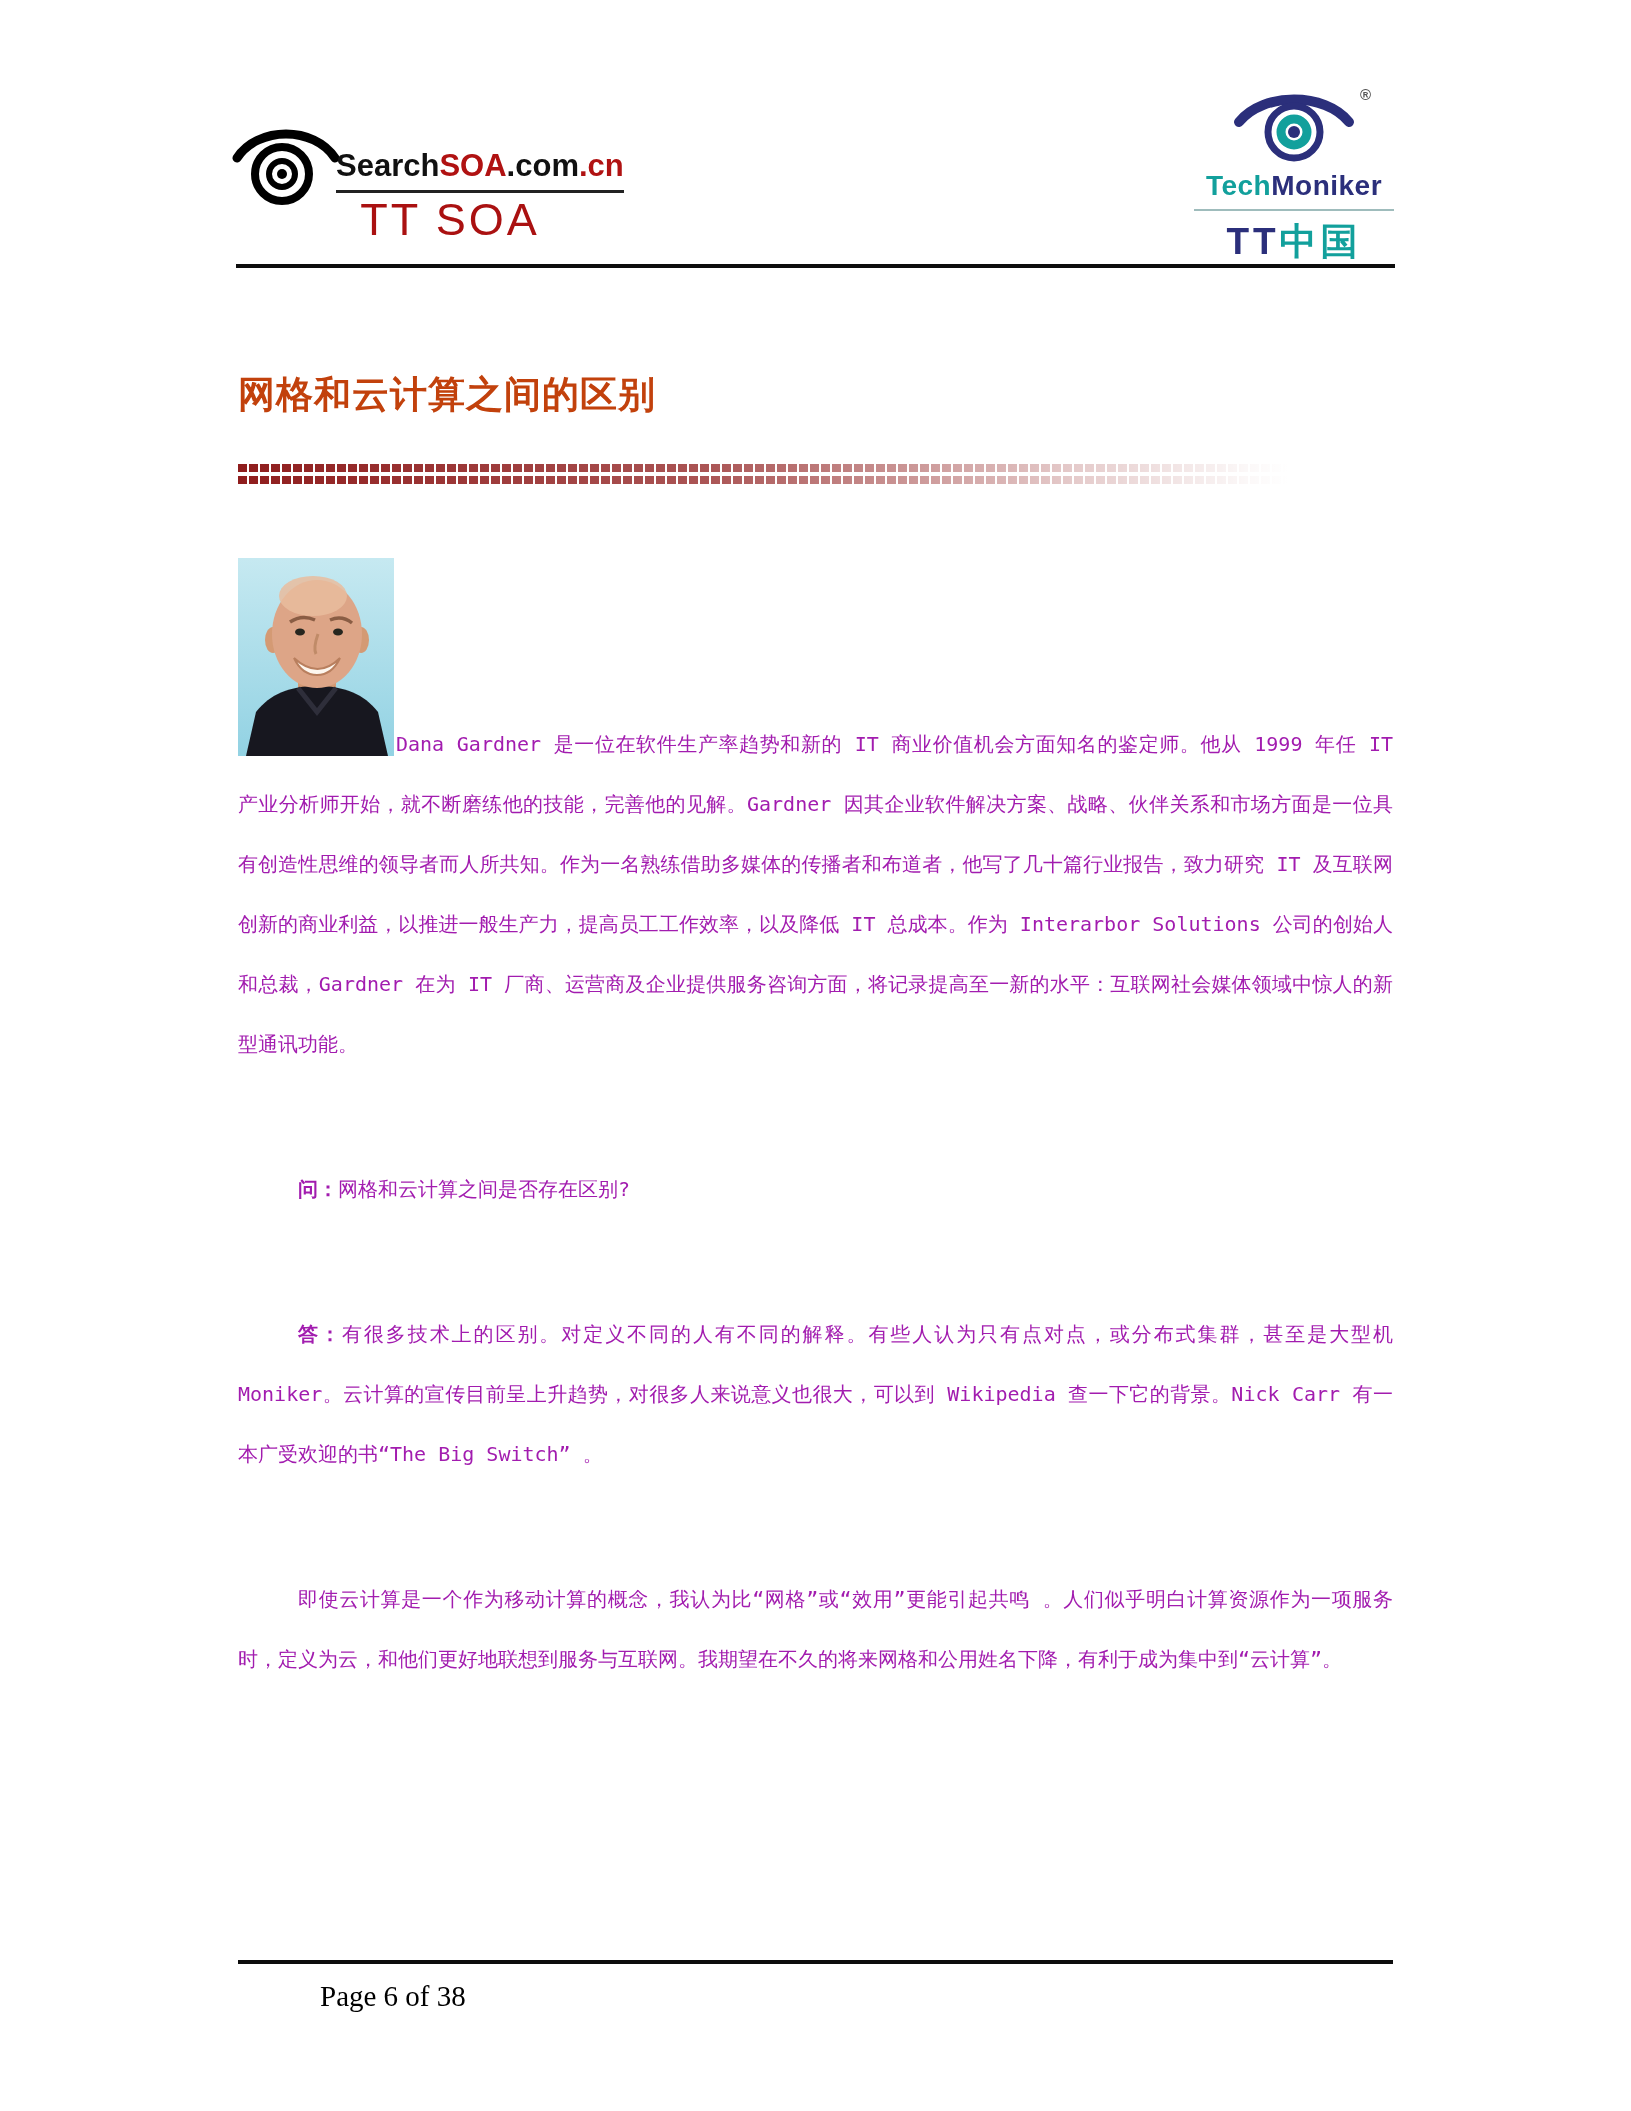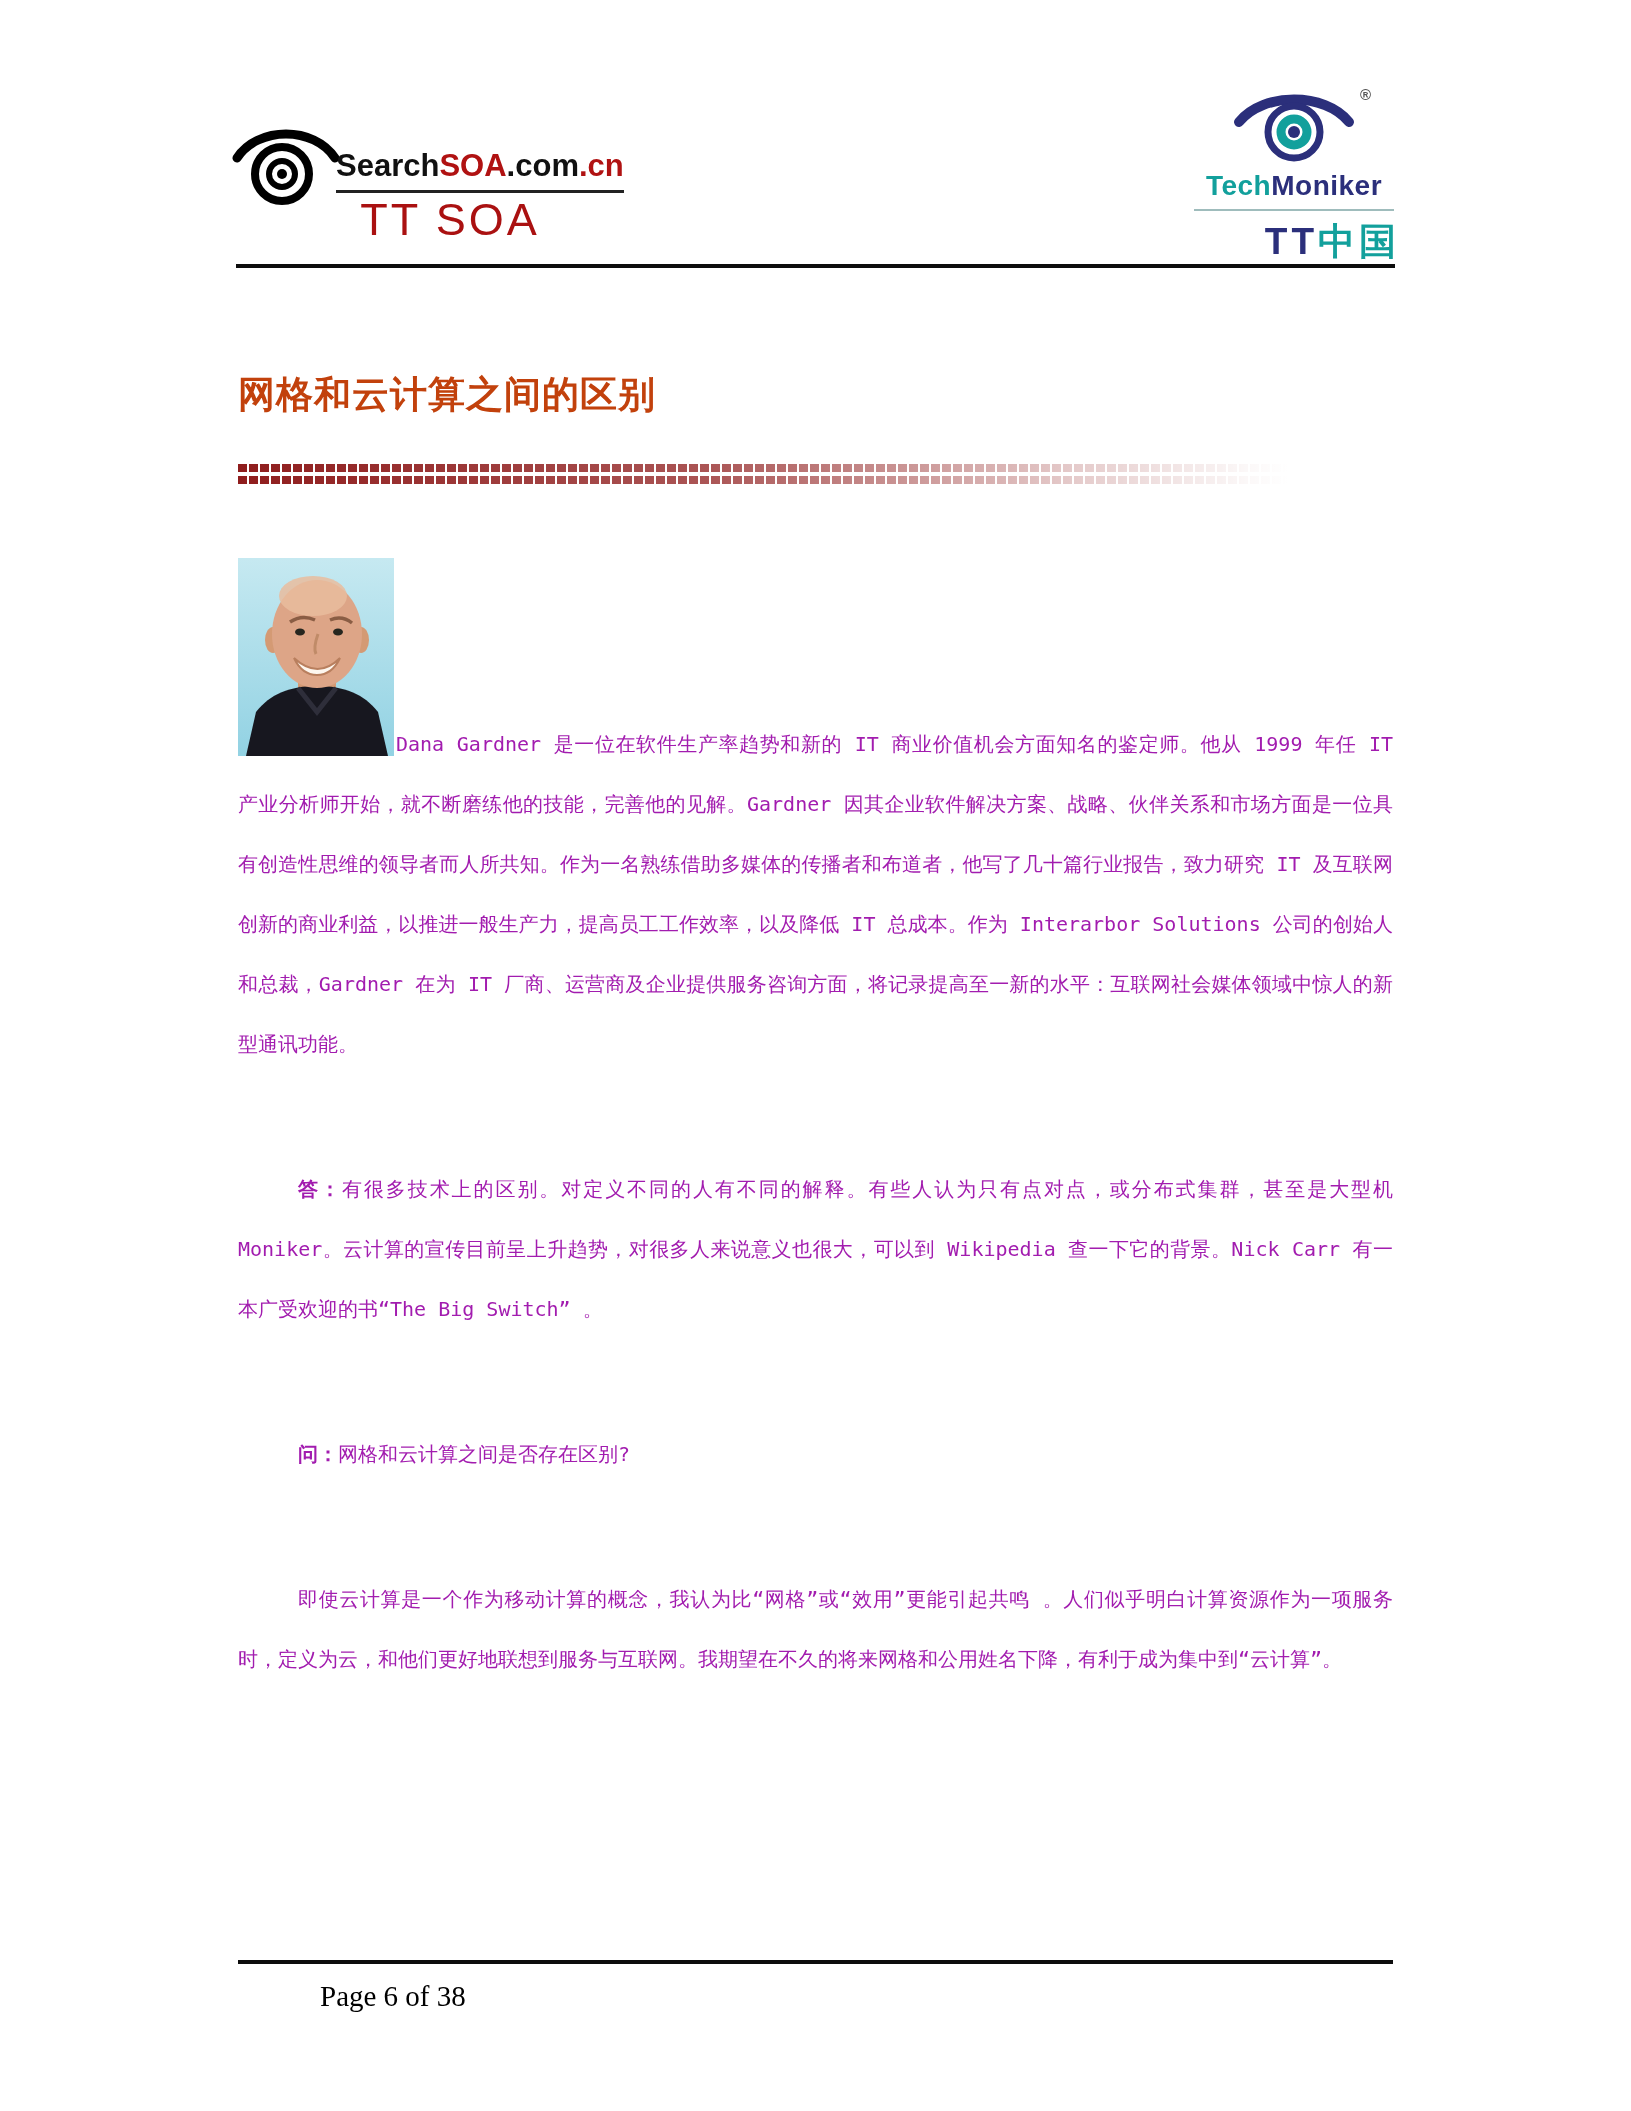--- a/index.html
+++ b/index.html
@@ -37,21 +37,21 @@
   }
 
   .logo-right { position: absolute; left: 1188px; top: 84px; width: 212px; text-align: center;
     font-family: "Liberation Sans", sans-serif; }
   .tr-eye-wrap { position: relative; display: inline-block; }
   .tr-reg { position: absolute; right: -14px; top: 2px; font-size: 15px; color: #555; font-weight: bold; }
   .tr-wordmark { font-size: 28px; font-weight: bold; letter-spacing: 0.5px; margin-top: 2px; white-space: nowrap; }
   .ink-teal { color: #12A09C; }
   .ink-navy { color: #2B2F7B; }
   .tr-divider { height: 2px; background: #9fbcbc; margin: 7px 6px 6px 6px; }
-  .tr-china { font-size: 37px; font-weight: bold; letter-spacing: 4px; white-space: nowrap; text-align: right; }
+  .tr-china { font-size: 37px; font-weight: bold; letter-spacing: 4px; white-space: nowrap; }
 
   .header-rule { margin: 0 236px; border-top: 4px solid #0d0d0d; }
 
   
   .article { margin: 0 238px; }
   .article-title {
     margin-top: 102px;
     font-family: Liberation Mono, monospace;
     font-weight: bold;
     font-size: 37px;
@@ -172,23 +172,23 @@
         <ellipse cx="79" cy="76" rx="45" ry="54" fill="#dda587"></ellipse>
         <ellipse cx="75" cy="38" rx="34" ry="20" fill="#e9bc9e" opacity="0.85"></ellipse>
         <path d="M52 64 q 12 -8 25 -2" stroke="#8a5d44" stroke-width="3.5" fill="none"></path>
         <path d="M92 62 q 12 -5 22 3" stroke="#8a5d44" stroke-width="3.5" fill="none"></path>
         <ellipse cx="62" cy="74" rx="5" ry="3.5" fill="#26261f"></ellipse>
         <ellipse cx="100" cy="74" rx="5" ry="3.5" fill="#26261f"></ellipse>
         <path d="M80 76 q -5 14 -2 20" stroke="#c08b68" stroke-width="3" fill="none"></path>
         <path d="M56 100 q 24 22 46 0 q -8 17 -23 17 q -15 0 -23 -17 z" fill="#fdf6ee" stroke="#b97f5e" stroke-width="2"></path>
       </svg></span><span>Dana Gardner 是一位在软件生产率趋势和新的 IT 商业价值机会方面知名的鉴定师。他从 1999 年任 IT 产业分析师开始，就不断磨练他的技能，完善他的见解。Gardner 因其企业软件解决方案、战略、伙伴关系和市场方面是一位具有创造性思维的领导者而人所共知。作为一名熟练借助多媒体的传播者和布道者，他写了几十篇行业报告，致力研究 IT 及互联网创新的商业利益，以推进一般生产力，提高员工工作效率，以及降低 IT 总成本。作为 Interarbor Solutions 公司的创始人和总裁，Gardner 在为 IT 厂商、运营商及企业提供服务咨询方面，将记录提高至一新的水平：互联网社会媒体领域中惊人的新型通讯功能。</span></p>
 
+    <p class="indent"><span class="qa-label">问：</span><span>网格和云计算之间是否存在区别?</span></p>
+
     <p class="indent"><span class="qa-label">答：</span><span>有很多技术上的区别。对定义不同的人有不同的解释。有些人认为只有点对点，或分布式集群，甚至是大型机 Moniker。云计算的宣传目前呈上升趋势，对很多人来说意义也很大，可以到 Wikipedia 查一下它的背景。Nick Carr 有一本广受欢迎的书“The Big Switch” 。</span></p>
-
-    <p class="indent"><span class="qa-label">问：</span><span>网格和云计算之间是否存在区别?</span></p>
 
     <p class="indent"><span>即使云计算是一个作为移动计算的概念，我认为比“网格”或“效用”更能引起共鸣 。人们似乎明白计算资源作为一项服务时，定义为云，和他们更好地联想到服务与互联网。我期望在不久的将来网格和公用姓名下降，有利于成为集中到“云计算”。</span></p>
 
   </main>
 
   <footer class="page-footer">
     <div class="footer-rule"></div>
     <div class="footer-row">
       <span class="footer-page">Page 6 of 38</span>
     </div>

